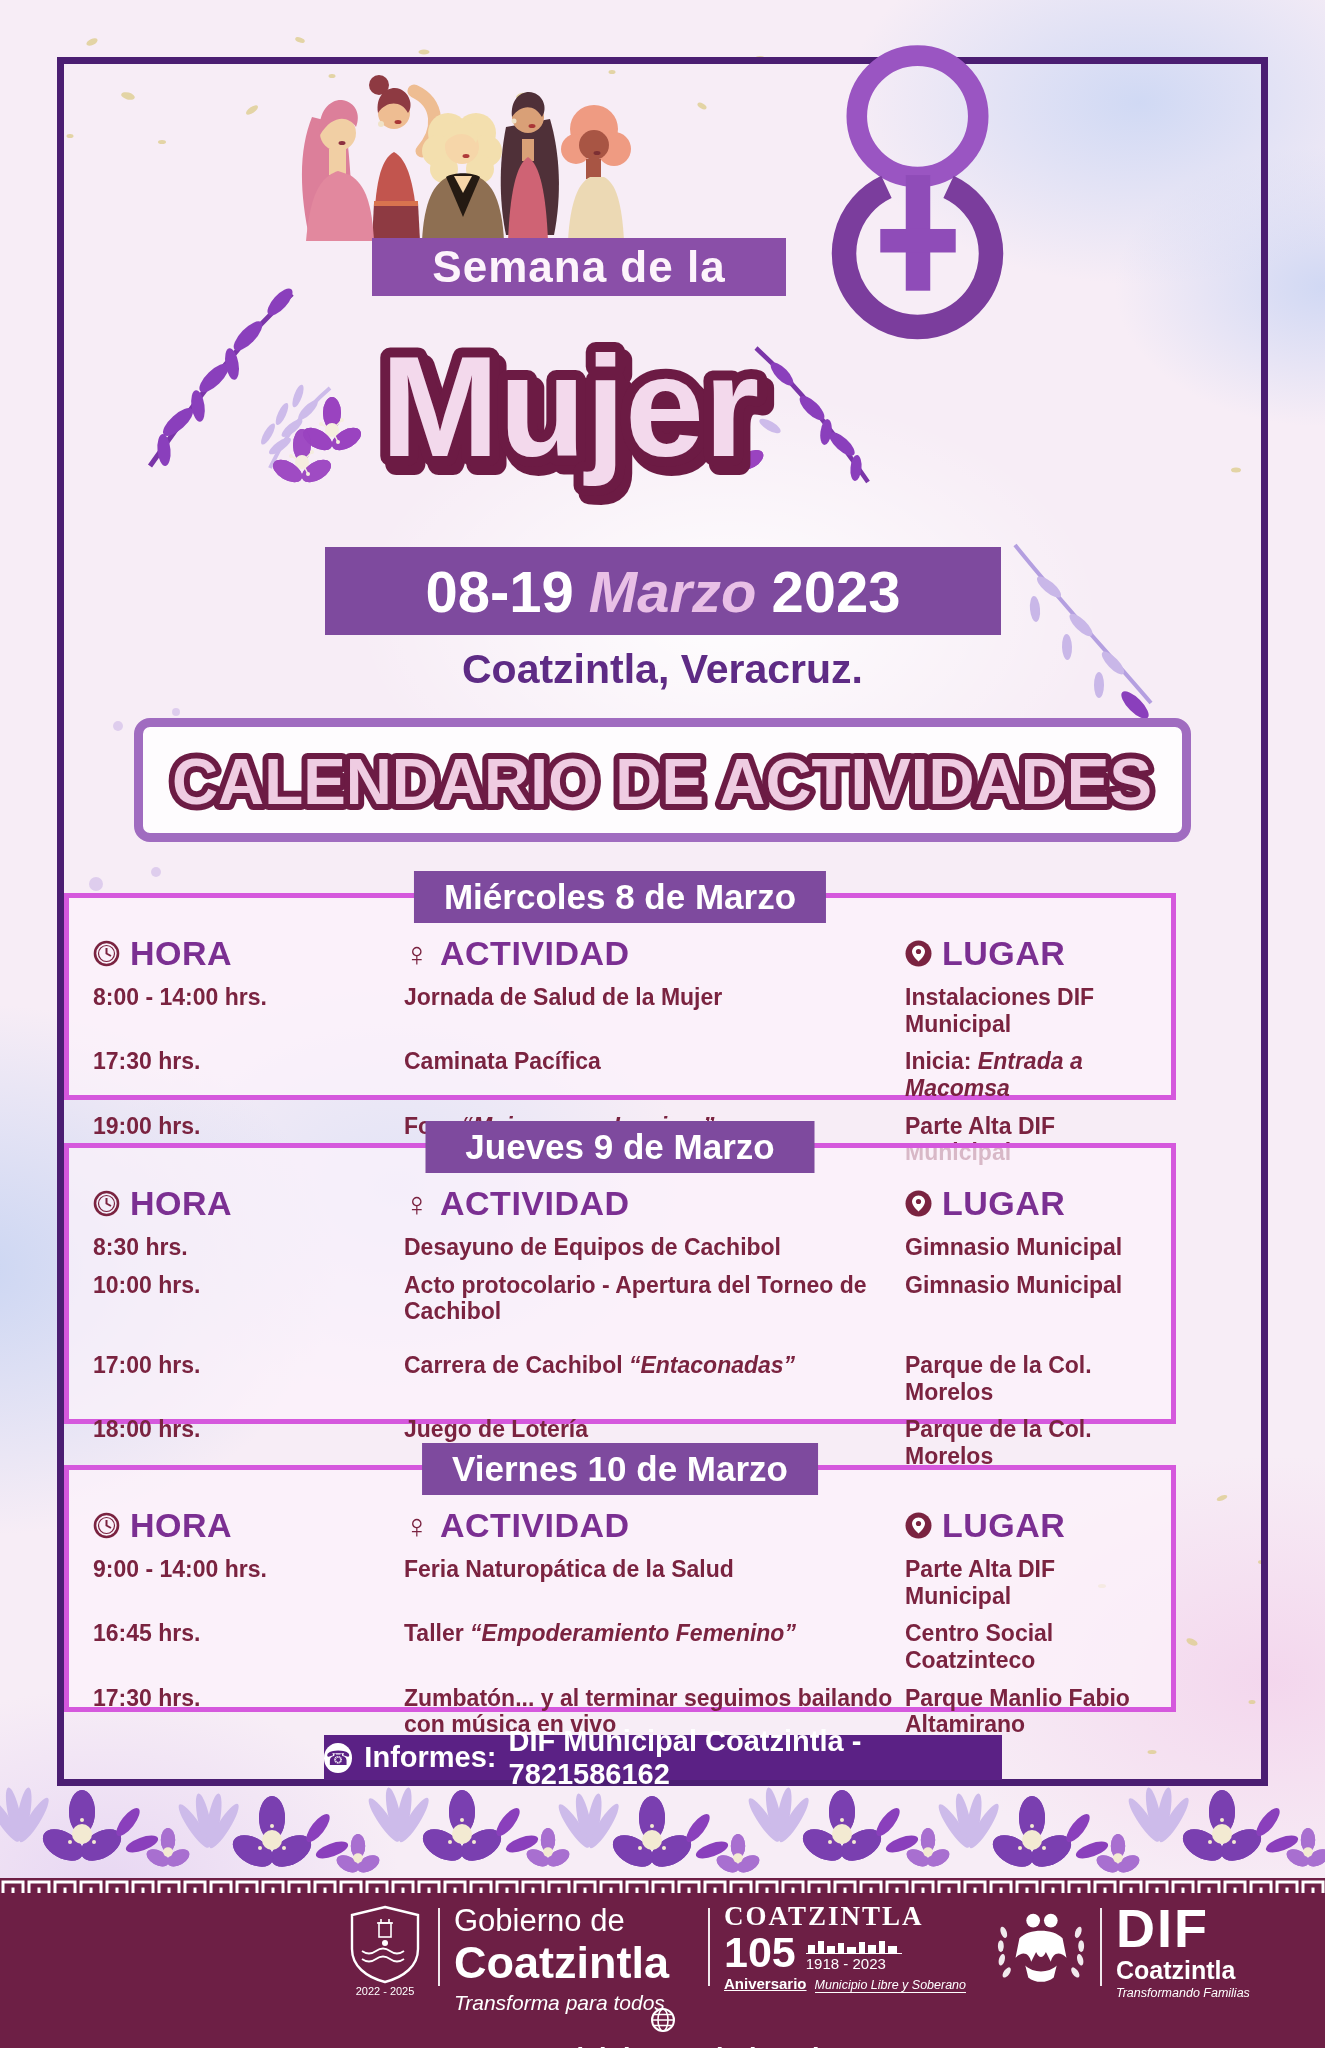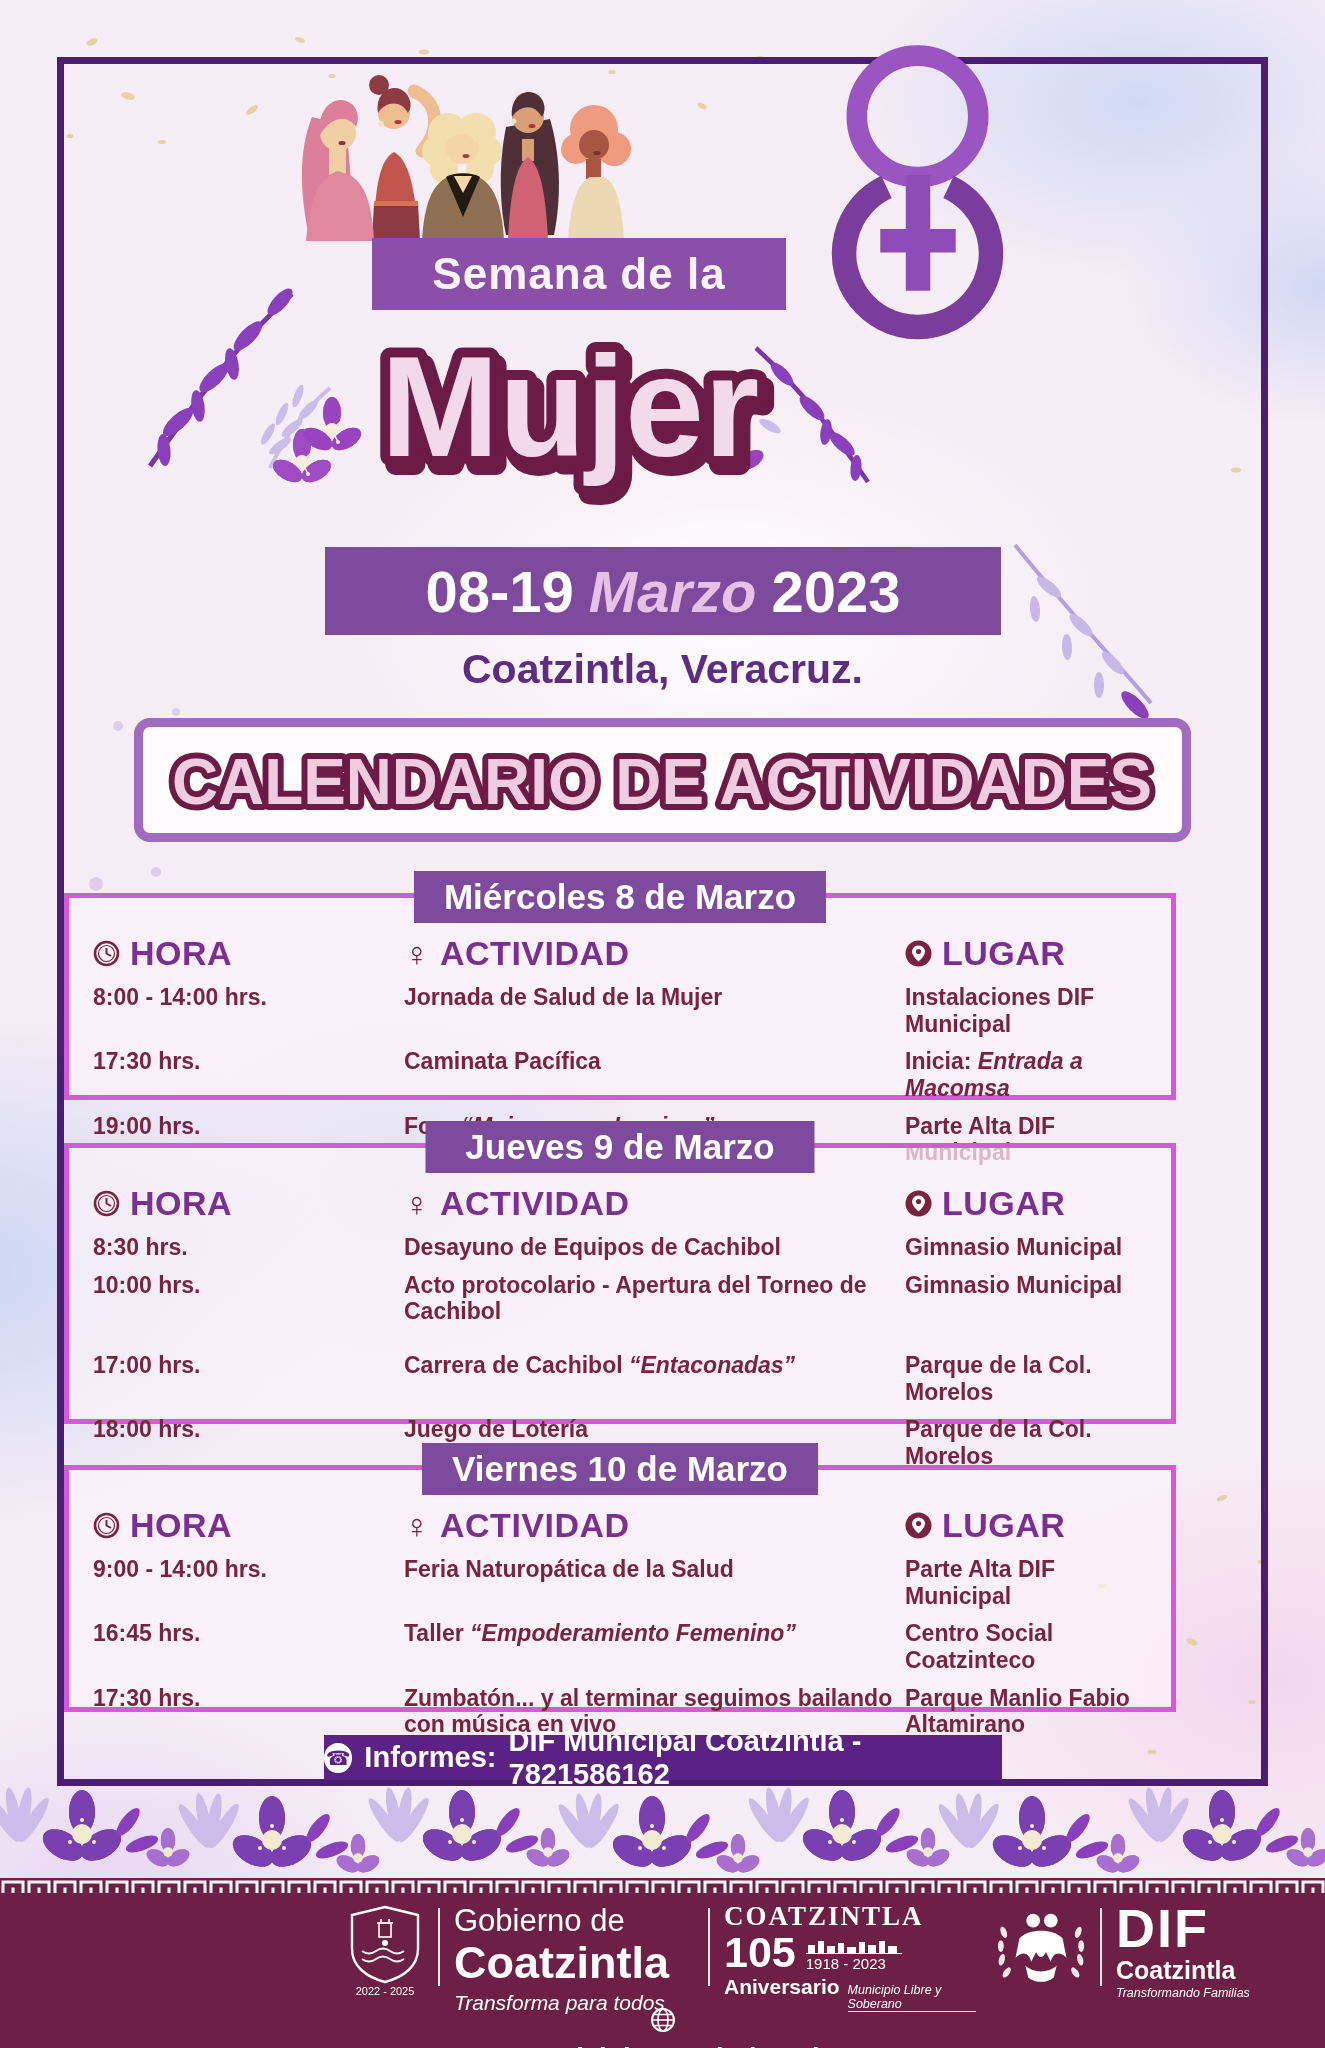--- a/index.html
+++ b/index.html
@@ -21,21 +21,21 @@
   svg{ display:block; overflow:visible; }
 
   .frame{ position:absolute; left:57px; top:57px; width:1211px; height:1729px;
           border:7px solid #4b1e72; }
 
   .illus{ left:282px; top:54px; width:346px; height:188px; }
   .fl-left{ left:120px; top:218px; width:260px; height:260px; }
   .fl-right{ left:698px; top:286px; width:200px; height:200px; }
   .fl-fern{ left:1005px; top:535px; width:160px; height:190px; }
 
-  .semana{ left:372px; top:238px; width:414px; height:72px; background:#8a4fa8;
+  .semana{ left:372px; top:238px; width:414px; height:58px; background:#8a4fa8;
            display:flex; align-items:center; justify-content:center;
            color:#fdf4fb; font-size:44px; font-weight:bold; letter-spacing:1px; }
   .mujer{ left:330px; top:296px; width:480px; height:214px; }
   .mujer text{ font-family:"Liberation Sans",sans-serif; font-weight:bold; font-size:142px;
                text-anchor:middle; paint-order:stroke; stroke-linejoin:round; }
   .mj-sh{ fill:#6c1b44; stroke:#6c1b44; stroke-width:22px; }
   .mj{ fill:#f3d9ec; stroke:#6c1b44; stroke-width:20px; }
 
   .sym8m{ left:798px; top:30px; width:240px; height:300px; }
 
@@ -87,21 +87,21 @@
   .gob{ position:absolute; left:454px; top:8px; width:248px; }
   .gob .l1{ font-size:31px; }
   .gob .l2{ font-size:45px; font-weight:bold; line-height:1.05; }
   .gob .tg{ font-size:21px; font-style:italic; margin-top:5px; }
   .aniv{ position:absolute; left:724px; top:6px; width:252px; }
   .aniv .city{ font-family:"Liberation Serif",serif; font-size:27px; font-weight:bold; letter-spacing:2px; }
   .aniv .mid{ display:flex; align-items:flex-end; gap:10px; margin-top:1px; }
   .aniv .num{ font-size:43px; font-weight:bold; line-height:.9; }
   .aniv .yrs{ font-size:15px; border-top:1px solid #fff; padding-top:1px; }
   .aniv .bot{ display:flex; align-items:baseline; gap:8px; margin-top:3px; }
-  .aniv .lbl{ font-size:21px; font-weight:bold; }
+  .aniv .lbl{ font-size:15px; font-weight:bold;text-decoration:underline; }
   .aniv .motto{ font-size:12.5px; font-style:italic; border-bottom:1px solid #fff; }
   .emb{ position:absolute; left:992px; top:9px; width:98px; height:86px; }
   .difb{ position:absolute; left:1116px; top:8px; width:200px; }
   .difb .nm{ font-size:54px; font-weight:bold; line-height:.95; letter-spacing:2px; }
   .difb .pl{ font-size:25px; font-weight:bold; margin-top:2px; }
   .difb .tg{ font-size:12.5px; font-style:italic; margin-top:1px; }
   .urlrow{ position:absolute; left:0; top:112px; width:100%;
            display:flex; justify-content:center; align-items:center; gap:10px;
            font-size:27px; font-weight:bold;flex-direction:column; }
 </style>

